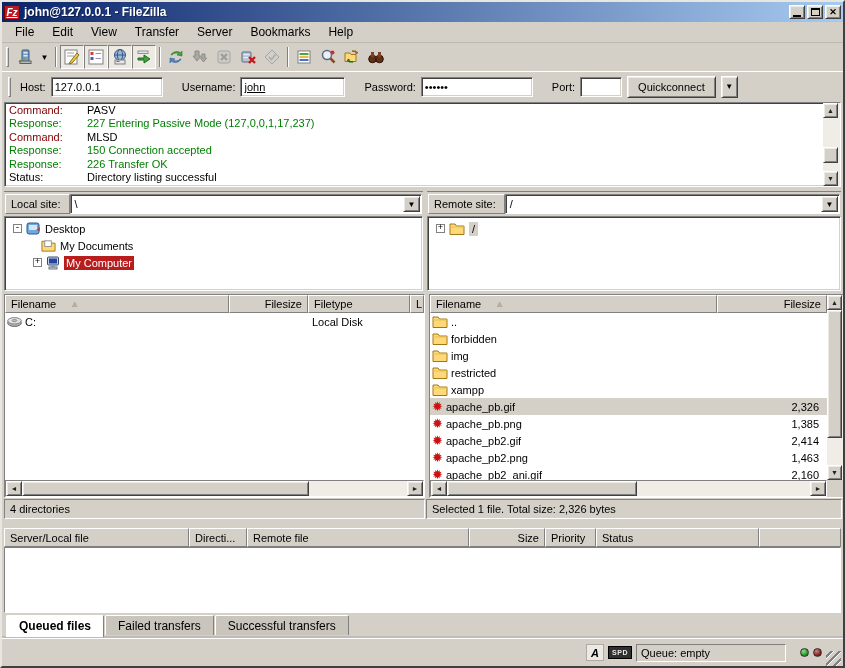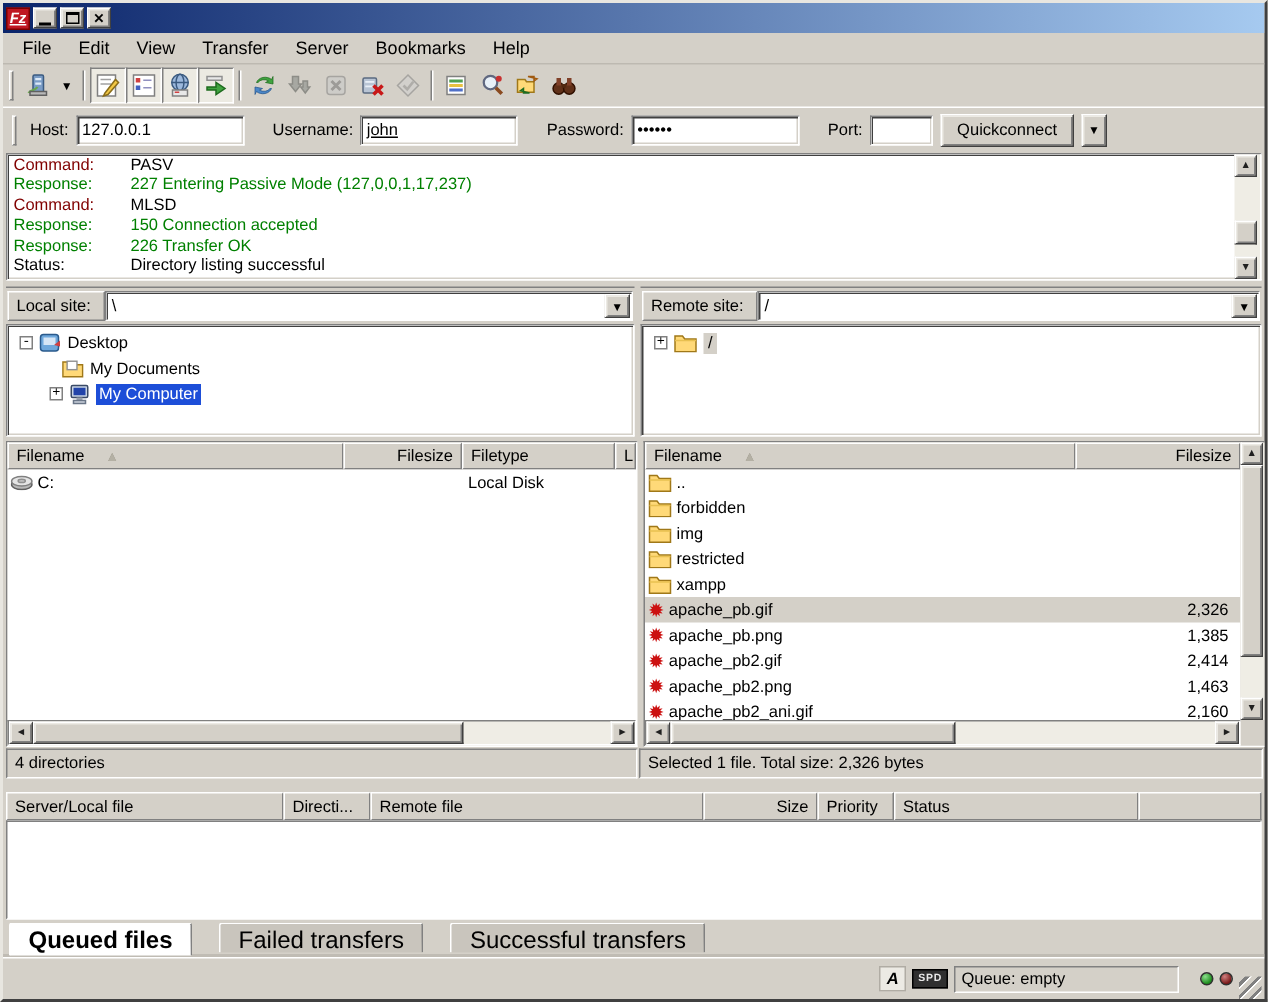--- a/index.html
+++ b/index.html
@@ -87,21 +87,21 @@
   .sitecombo .val { flex:1; font-size:11px; padding-left:4px; }
   .combo-drop { width:17px; height:16px; margin-right:1px; font-size:8px;
     display:flex; align-items:center; justify-content:center; }
   .treearea { flex:1; background:#fff; border:1px solid; border-color:#808080 #fff #fff #808080;
     box-shadow: inset 1px 1px 0 #404040, inset -1px -1px 0 #D4D0C8; padding:3px 2px; overflow:hidden; }
   .trow { height:17px; display:flex; align-items:center; font-size:11px; white-space:nowrap; }
   .expander { width:9px; height:9px; border:1px solid #808080; background:#fff; color:#000;
     font-size:9px; line-height:7px; text-align:center; margin-right:4px; flex:0 0 auto;
     font-family:"Liberation Mono", monospace; }
   .tico { margin-right:4px; display:flex; flex:0 0 auto; }
-  .tsel { background:#1d4ed8; color:#fff; padding:1px 2px; }
+  .tsel { background:#b91c1c; color:#fff; padding:1px 2px; }
   .tsel-gray { background:#D4D0C8; padding:1px 3px; }
 
   
   #lists { height:204px; display:flex; flex:0 0 auto; padding:0 2px; gap:4px; }
   .list-col { display:flex; flex-direction:column; border:1px solid; border-color:#808080 #fff #fff #808080; }
   .colhdr-row { height:18px; display:flex; background:#D4D0C8; flex:0 0 auto; }
   .colhdr { font-size:11px; display:flex; align-items:center; padding:0 5px;
     border:1px solid; border-color:#fff #808080 #808080 #fff; background:#D4D0C8;
     white-space:nowrap; overflow:hidden; }
   .sortarrow { margin-left:14px; font-size:9px; color:#B4B0A4; text-shadow:0 0 0 #8a8578; }
@@ -116,22 +116,22 @@
 
   
   #statusrow { height:22px; display:flex; gap:1px; padding:1px 2px; flex:0 0 auto; }
   .statuspane { flex:0 0 auto; font-size:11px; display:flex; align-items:center; padding-left:5px;
     background:#D4D0C8; }
 
   
   #queuehdr { height:19px; display:flex; margin:0 2px; flex:0 0 auto; }
   #queuebody { height:66px; margin:0 2px; flex:0 0 auto; }
   #tabs { height:25px; display:flex; align-items:flex-start; padding:2px 0 0 4px; flex:0 0 auto; }
-  .tab { font-size:16px; padding:3px 12px; border:1px solid; border-color:#fff #808080 #808080 #fff;
-    border-bottom:none; background:#C9C5BD; height:20px; margin-right:18px; border-radius:2px 2px 0 0; }
+  .tab { font-size:12px; padding:3px 12px; border:1px solid; border-color:#fff #808080 #808080 #fff;
+    border-bottom:none; background:#C9C5BD; height:20px; margin-right:1px; border-radius:2px 2px 0 0; }
   .tab.active { background:#FFFFFF; font-weight:bold; height:22px; position:relative; z-index:2; }
 
   
   #bstatus { height:26px; border-top:1px solid #fff; box-shadow:0 -2px 0 #C0BCB4;
     display:flex; align-items:center; justify-content:flex-end; gap:4px; padding:0 2px; flex:1; }
   #dt-badge { width:18px; height:17px; display:flex; align-items:center; justify-content:center;
     font-size:11px; font-style:italic; font-weight:bold; border:1px solid #B0ACA4; background:#ECEAE4; }
   #spd-badge { height:13px; background:#303030; color:#CFEwha; color:#E8E8E8; font-size:7px; font-weight:bold;
     display:flex; align-items:center; padding:0 3px; border:1px solid #000; letter-spacing:.5px; }
   #queue-pane { width:150px; height:18px; font-size:11px; display:flex; align-items:center;
@@ -142,20 +142,21 @@
   #grip { width:15px; height:15px; align-self:flex-end;
     background:repeating-linear-gradient(135deg, transparent 0 3px, #808080 3px 5px, #fff 5px 6px); }
 </style>
 </head>
 <body>
 
 <div id="win">
 
   <div id="titlebar">
     <div id="appicon">Fz</div>
+    <div id="title">john@127.0.0.1 - FileZilla</div>
     <div class="winbtn raised">
         <span class="min"></span>
       </div>
     <div class="winbtn raised">
         <span class="max"></span>
       </div>
     <div class="winbtn raised">
         <span>✕</span>
       </div>
   </div>

